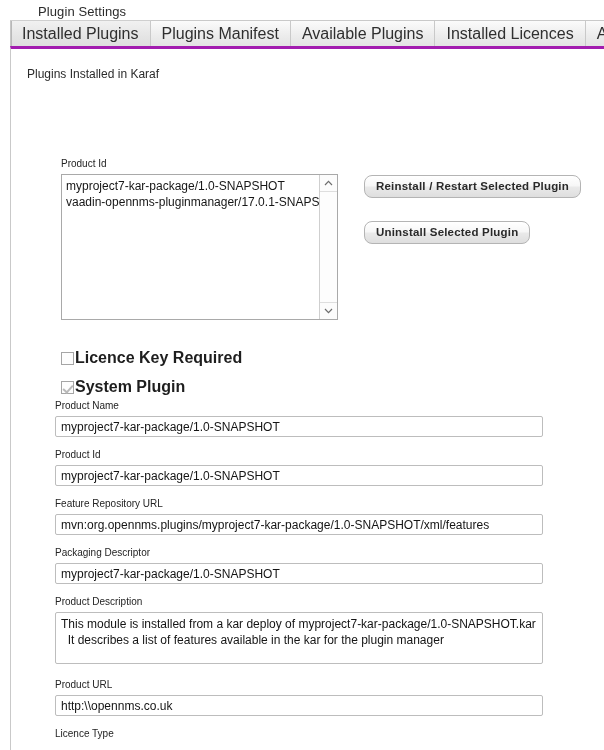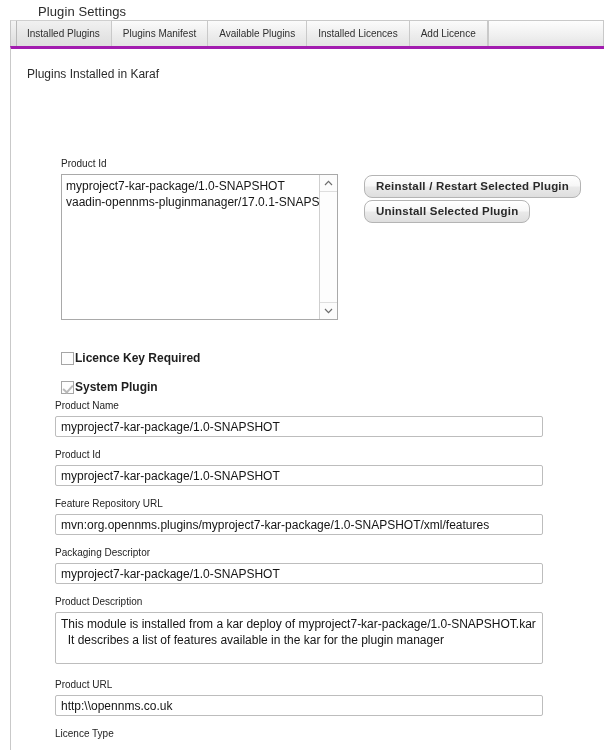--- a/index.html
+++ b/index.html
@@ -45,21 +45,21 @@
     border-left: 1px solid #c6c6c6;
     border-top: 1px solid #d4d4d4;
     box-sizing: border-box;
   }
   .tab {
     height: 26px;
     box-sizing: border-box;
     padding: 0 11px;
     display: flex;
     align-items: center;
-    font-size: 10px;
+    font-size: 16px;
     color: #2f2f2f;
     background: linear-gradient(to bottom, #fbfbfb 0%, #ededed 55%, #e3e3e3 100%);
     border: 1px solid #c9c9c9;
     border-bottom: none;
     border-left: none;
     white-space: nowrap;
   }
   .tab.active {
     background: linear-gradient(to bottom, #f1f1f1 0%, #e6e6e6 55%, #dedede 100%);
     border-top: 1px solid #cfcfcf;
@@ -176,21 +176,21 @@
     color: #2a2a2a;
     background: linear-gradient(to bottom, #ffffff 0%, #f7f7f7 45%, #e9e9e9 55%, #dedede 100%);
     border: 1px solid #b4b4b4;
     border-radius: 8px;
     padding: 4px 11px 5px 11px;
     cursor: pointer;
     letter-spacing: 0.2px;
     white-space: nowrap;
     box-shadow: 0 1px 0 rgba(255,255,255,0.8) inset;
   }
-  #uninstall-plugin-button { margin-top: 2px; }
+  #uninstall-plugin-button { margin-top: 23px; }
 
   
   #checkbox-group {
     position: absolute;
     left: 50px;
     top: 299px;
   }
   .cb-row {
     display: flex;
     align-items: center;
@@ -212,21 +212,21 @@
     position: absolute;
     left: 3px;
     top: 1px;
     width: 4px;
     height: 8px;
     border: solid #b9b9b9;
     border-width: 0 2px 2px 0;
     transform: rotate(42deg);
   }
   .cb-label {
-    font-size: 12px;
+    font-size: 16px;
     font-weight: bold;
     color: #1e1e1e;
     margin-left: 1px;
     cursor: default;
   }
 
   
   #form-fields {
     position: absolute;
     left: 44px;

